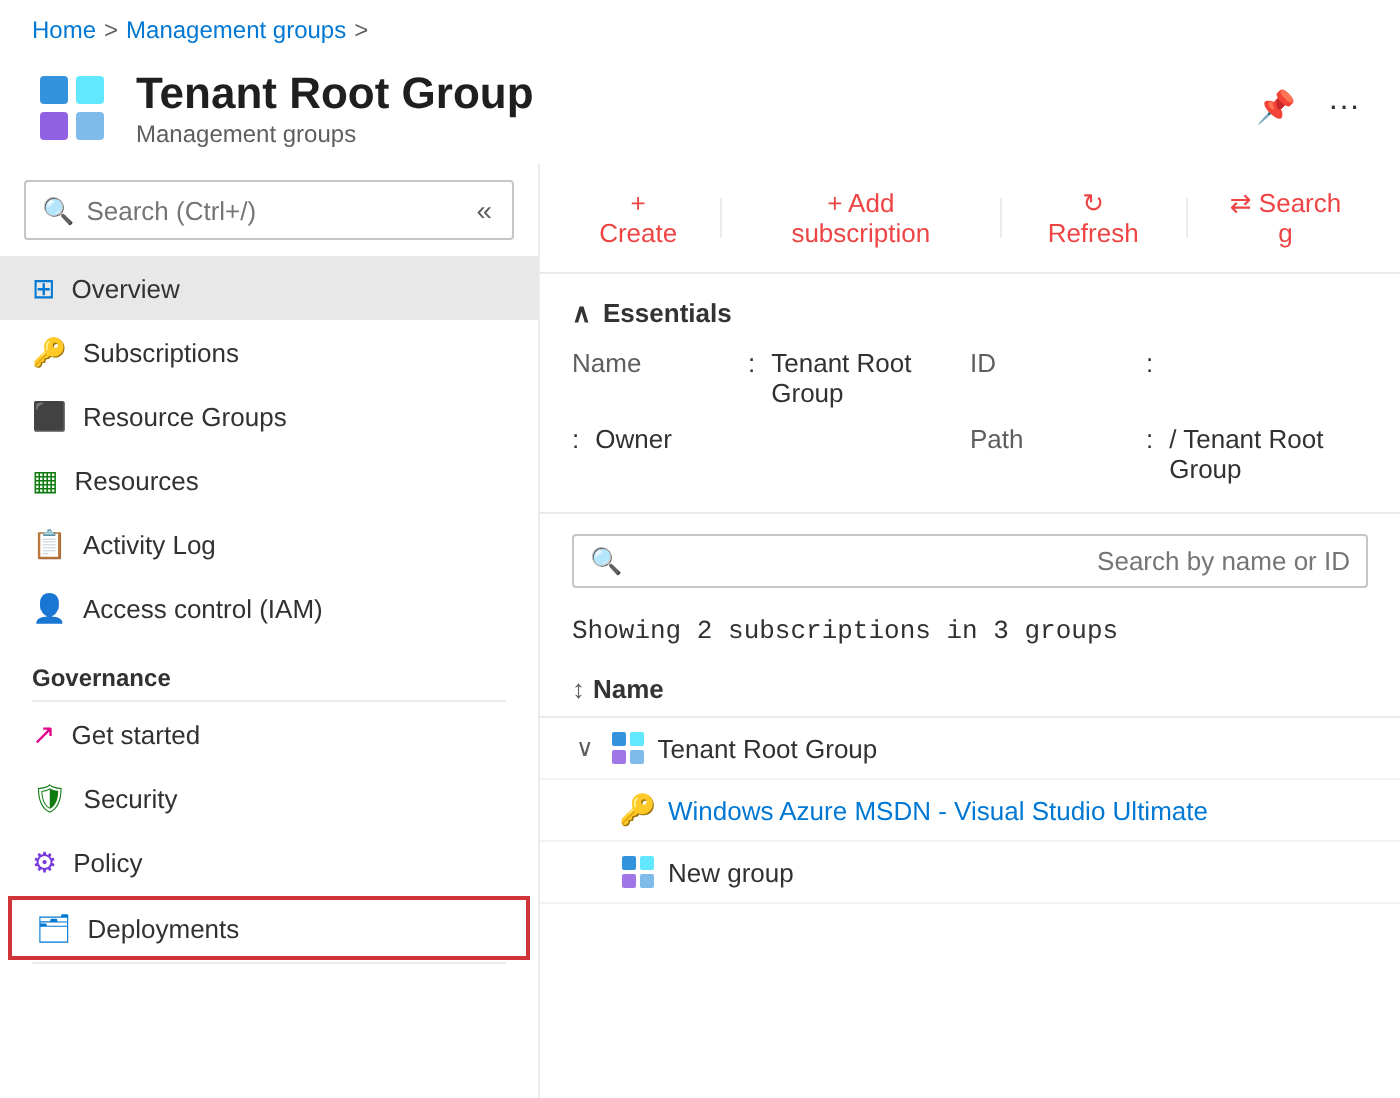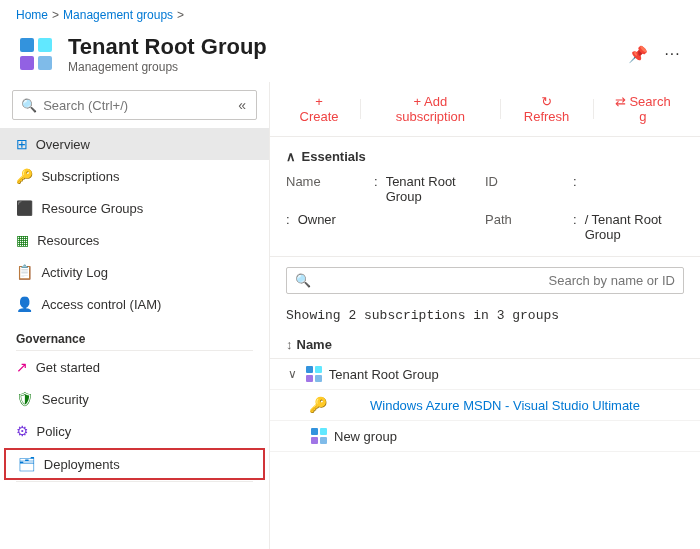--- a/index.html
+++ b/index.html
@@ -239,21 +239,21 @@
       color: #605e5c;
       padding: 2px;
     }
     .item-icon {
       width: 18px;
       height: 18px;
       display: inline-flex;
       align-items: center;
       justify-content: center;
     }
-    .item-link { color: #0078d4; text-decoration: none; cursor: pointer; margin-left: 36px; }
+    .item-link { color: #0078d4; text-decoration: none; cursor: pointer; }
     .item-name { color: #323130; }
 
     
     .key-icon { color: #f5a623; font-size: 15px; }
 
     
     ::-webkit-scrollbar { width: 6px; }
     ::-webkit-scrollbar-track { background: #f1f1f1; }
     ::-webkit-scrollbar-thumb { background: #c8c6c4; border-radius: 3px; }
   </style>

